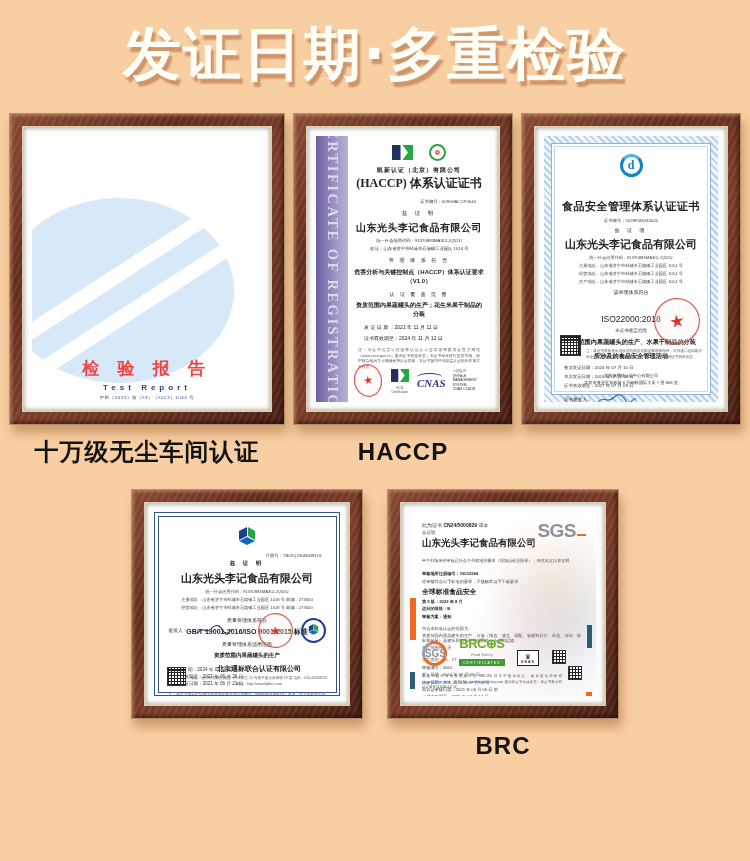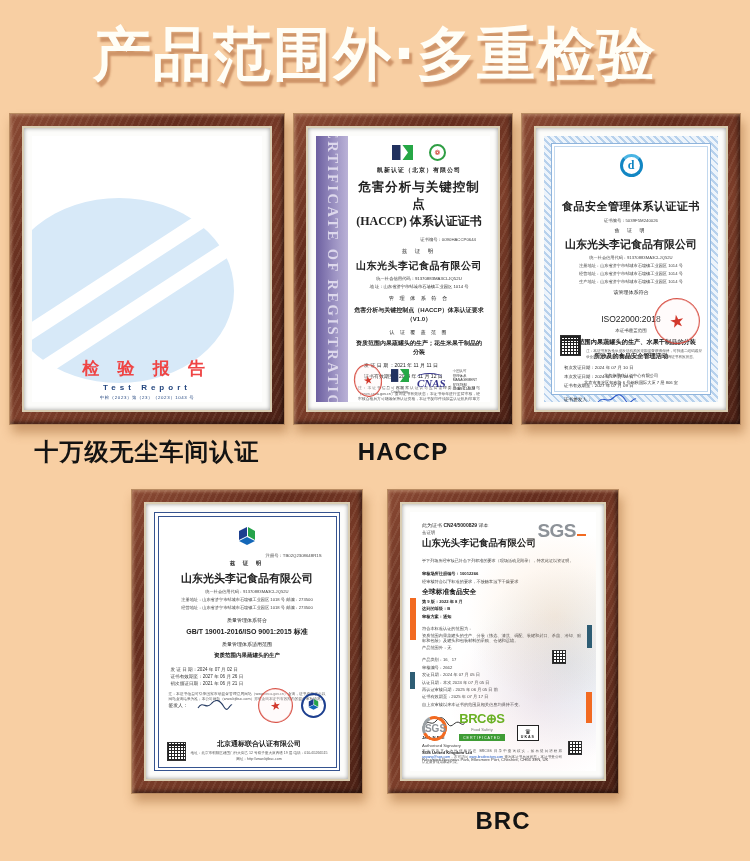--- a/index.html
+++ b/index.html
@@ -29,21 +29,21 @@
     display:flex; position:relative;
     padding:12px; border:1px solid #b98c62;
     background:
       repeating-linear-gradient(115deg, rgba(255,235,210,.08) 0 2px, rgba(0,0,0,0) 2px 6px),
       linear-gradient(135deg,#8a4a34 0%,#632c1d 30%,#7c3e2a 55%,#4a2015 100%);
     box-shadow:3px 8px 10px rgba(150,90,40,.45),
       inset 2px 2px 3px rgba(255,210,170,.35),
       inset -2px -2px 4px rgba(0,0,0,.5);
   }
   .row1 .frame { height:312px; }
-  .row2 .frame { height:305px; }
+  .row2 .frame { height:230px; }
   .mat {
     flex:1; display:flex; background:#fcfcfa;
     border:2px solid #d9cdb2; box-shadow:inset 0 0 4px rgba(0,0,0,.38);
     padding:8px;
   }
   .cert { flex:1; position:relative; background:#fff; overflow:hidden; }
   .tc { text-align:center; }
   
   .c1 { color:#25477f; }
   .c1-wm { position:absolute; left:-28px; top:62px; width:230px; height:185px;
@@ -197,21 +197,21 @@
   .c5-qr1 { position:absolute; left:142px; top:138px; width:14px; height:14px; }
   .c5-qr2 { position:absolute; right:14px; bottom:16px; width:14px; height:14px; }
   .c5-contact { position:absolute; left:12px; right:34px; bottom:6px; font-size:3.5px;
     line-height:1.5; color:#555; text-align:justify; }
   .c5-link { color:#1a56c4; }
 </style>
 </head>
 <body>
 
 <header class="banner">
-  <h1>产品范围外·多重检验</h1>
+  <h1>发证日期·多重检验</h1>
 </header>
 
 <div class="row1">
 
   <figure class="unit">
     <div class="frame">
       <div class="mat">
         <div class="cert c1 tc">
           <div class="c1-wm"></div>
           <div class="c1-title">检 验 报 告</div>
@@ -235,21 +235,20 @@
             <div class="c2-logos">
               <svg width="21" height="15" viewBox="0 0 21 15">
                 <rect x="0" y="0" width="8.5" height="15" fill="#21315f"></rect>
                 <polygon points="10.5,0 21,0 21,15 10.5,15 16,7.5" fill="#26a746"></polygon>
               </svg>
               <span class="c2-circle">
                 <span>❁</span>
               </span>
             </div>
             <div class="c2-issuer">凯新认证（北京）有限公司</div>
-            <div class="c2-t1">危害分析与关键控制点</div>
             <div class="c2-t2">(HACCP) 体系认证证书</div>
             <div class="c2-no">证书编号：0090HACCP0644</div>
             <div class="c2-attest">兹 证 明</div>
             <div class="c2-com">山东光头李记食品有限公司</div>
             <div class="c2-small">统一社会信用代码：91370883MA3CLJQ52U</div>
             <div class="c2-small">地 址：山东省济宁市邹城市石墙镇工业园区 1014 号</div>
             <div class="c2-conform">管 理 体 系 符 合</div>
             <div class="c2-std">危害分析与关键控制点（HACCP）体系认证要求（V1.0）</div>
             <div class="c2-scopet">认 证 覆 盖 范 围</div>
             <div class="c2-scope">资质范围内果蔬罐头的生产；花生米果干制品的分装</div>

